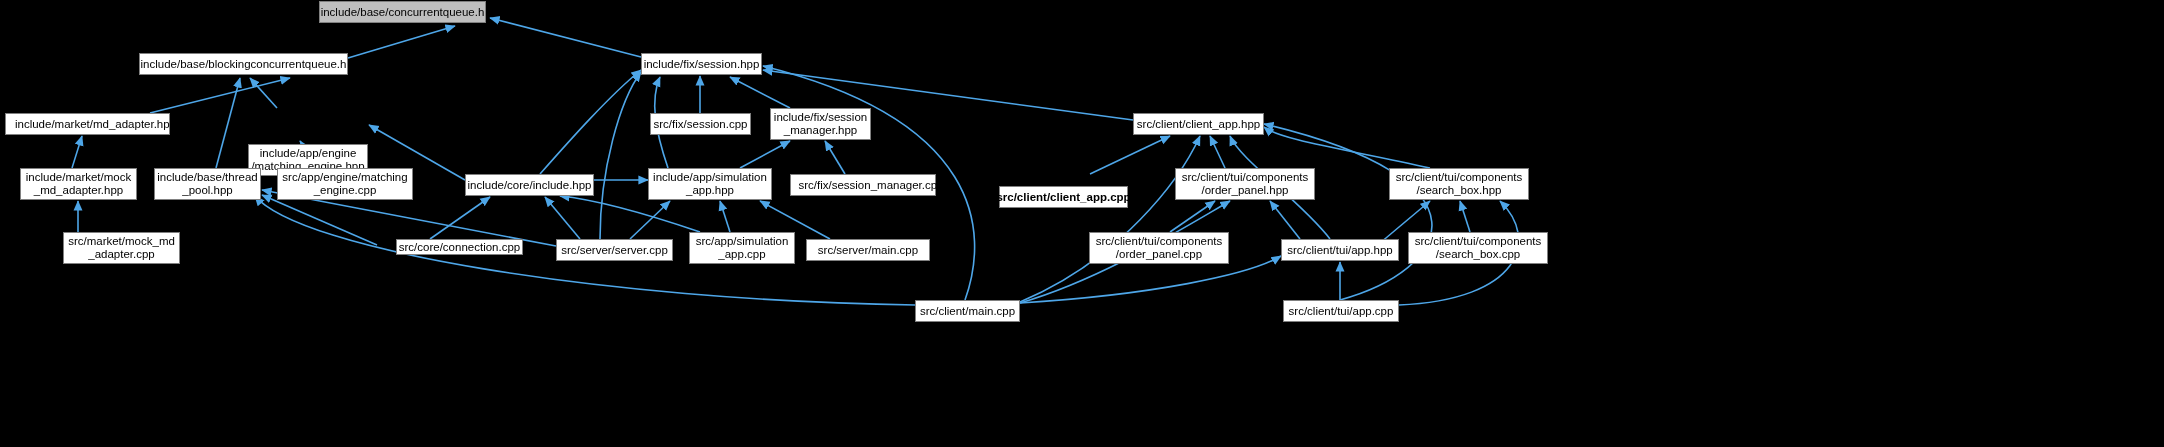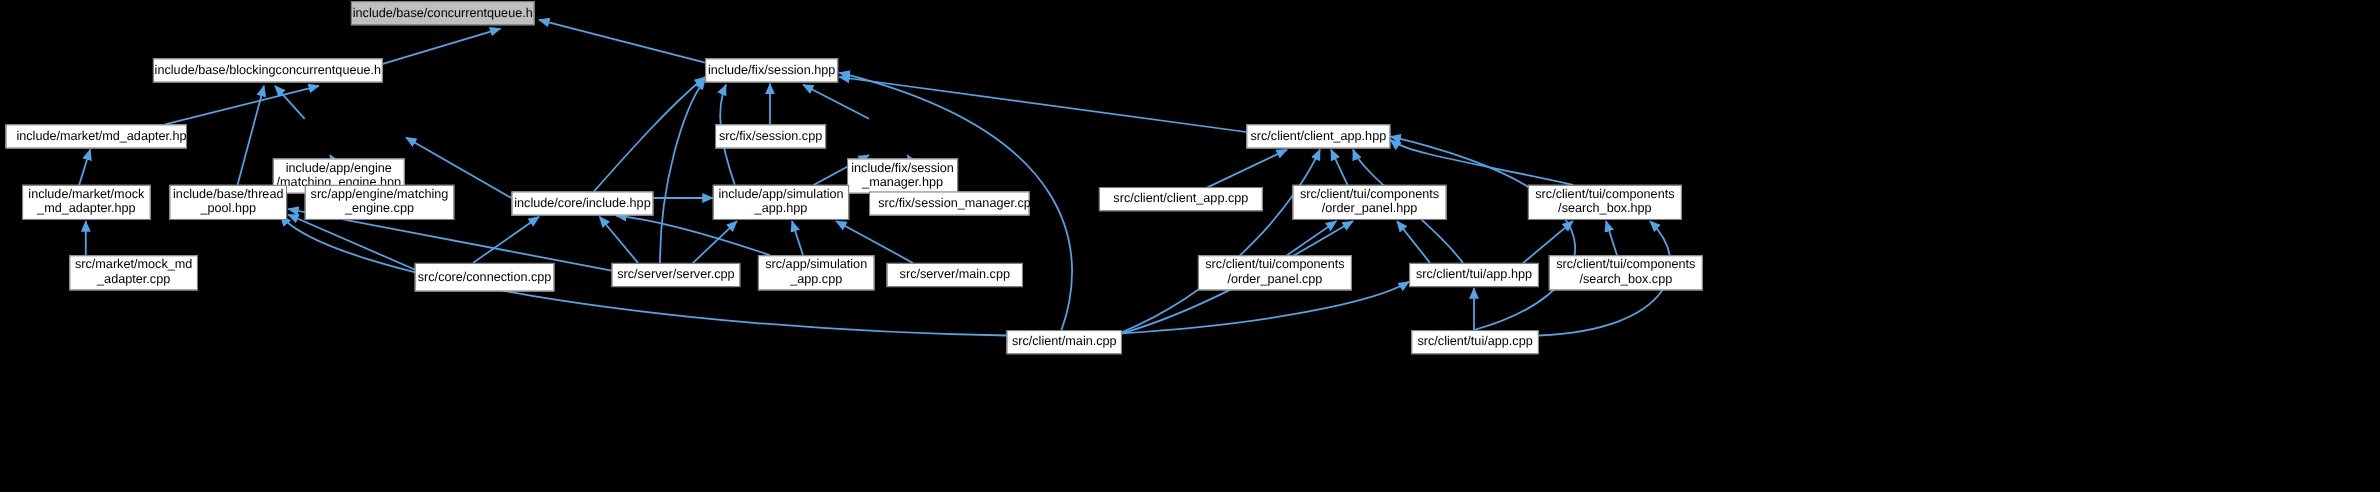--- a/index.html
+++ b/index.html
@@ -69,41 +69,41 @@
       </g>
   </svg>
   <div id="node-layer">
       <div class="node root" style="left: 319px; top: 1px; width: 167px; height: 22px;"><span>include/base/concurrentqueue.h</span></div>
       <div class="node" style="left: 139px; top: 53px; width: 209px; height: 22px;"><span>include/base/blockingconcurrentqueue.h</span></div>
       <div class="node" style="left: 641px; top: 53px; width: 121px; height: 22px;"><span>include/fix/session.hpp</span></div>
       <div class="node" style="left: 5px; top: 113px; width: 165px; height: 22px; padding-left: 20px;"><span>include/market/md_adapter.hpp</span></div>
       <div class="node" style="left: 248px; top: 108px; width: 120px; height: 32px; margin-top: 36px;"><span>include/app/engine
 /matching_engine.hpp</span></div>
       <div class="node" style="left: 650px; top: 113px; width: 101px; height: 22px;"><span>src/fix/session.cpp</span></div>
-      <div class="node" style="left: 770px; top: 108px; width: 101px; height: 32px; margin-top: 36px;"><span>include/fix/session
+      <div class="node" style="left: 770px; top: 108px; width: 101px; height: 32px;"><span>include/fix/session
 _manager.hpp</span></div>
       <div class="node" style="left: 1133px; top: 113px; width: 131px; height: 22px;"><span>src/client/client_app.hpp</span></div>
       <div class="node" style="left: 20px; top: 168px; width: 117px; height: 32px;"><span>include/market/mock
 _md_adapter.hpp</span></div>
       <div class="node" style="left: 154px; top: 168px; width: 107px; height: 32px;"><span>include/base/thread
 _pool.hpp</span></div>
       <div class="node" style="left: 277px; top: 168px; width: 136px; height: 32px;"><span>src/app/engine/matching
 _engine.cpp</span></div>
       <div class="node" style="left: 465px; top: 174px; width: 129px; height: 22px;"><span>include/core/include.hpp</span></div>
       <div class="node" style="left: 648px; top: 168px; width: 124px; height: 32px;"><span>include/app/simulation
 _app.hpp</span></div>
       <div class="node" style="left: 790px; top: 174px; width: 146px; height: 22px; padding-left: 20px;"><span>src/fix/session_manager.cpp</span></div>
-      <div class="node" style="left: 999px; top: 170px; width: 149px; height: 22px;"><span>src/client/client_app.cpp</span></div>
+      <div class="node" style="left: 999px; top: 186px; width: 129px; height: 22px; font-weight: bold;"><span>src/client/client_app.cpp</span></div>
       <div class="node" style="left: 1175px; top: 168px; width: 140px; height: 32px;"><span>src/client/tui/components
 /order_panel.hpp</span></div>
       <div class="node" style="left: 1389px; top: 168px; width: 140px; height: 32px;"><span>src/client/tui/components
 /search_box.hpp</span></div>
       <div class="node" style="left: 20px; top: 232px; width: 117px; height: 32px; margin-left: 43px;"><span>src/market/mock_md
 _adapter.cpp</span></div>
-      <div class="node" style="left: 377px; top: 239px; width: 127px; height: 26px;"><span>src/core/connection.cpp</span></div>
+      <div class="node" style="left: 396px; top: 239px; width: 127px; height: 16px;"><span>src/core/connection.cpp</span></div>
       <div class="node" style="left: 556px; top: 239px; width: 117px; height: 22px;"><span>src/server/server.cpp</span></div>
       <div class="node" style="left: 689px; top: 232px; width: 106px; height: 32px;"><span>src/app/simulation
 _app.cpp</span></div>
       <div class="node" style="left: 806px; top: 239px; width: 124px; height: 22px;"><span>src/server/main.cpp</span></div>
       <div class="node" style="left: 1089px; top: 232px; width: 140px; height: 32px;"><span>src/client/tui/components
 /order_panel.cpp</span></div>
       <div class="node" style="left: 1281px; top: 239px; width: 118px; height: 22px;"><span>src/client/tui/app.hpp</span></div>
       <div class="node" style="left: 1408px; top: 232px; width: 140px; height: 32px;"><span>src/client/tui/components
 /search_box.cpp</span></div>
       <div class="node" style="left: 915px; top: 300px; width: 105px; height: 22px;"><span>src/client/main.cpp</span></div>

